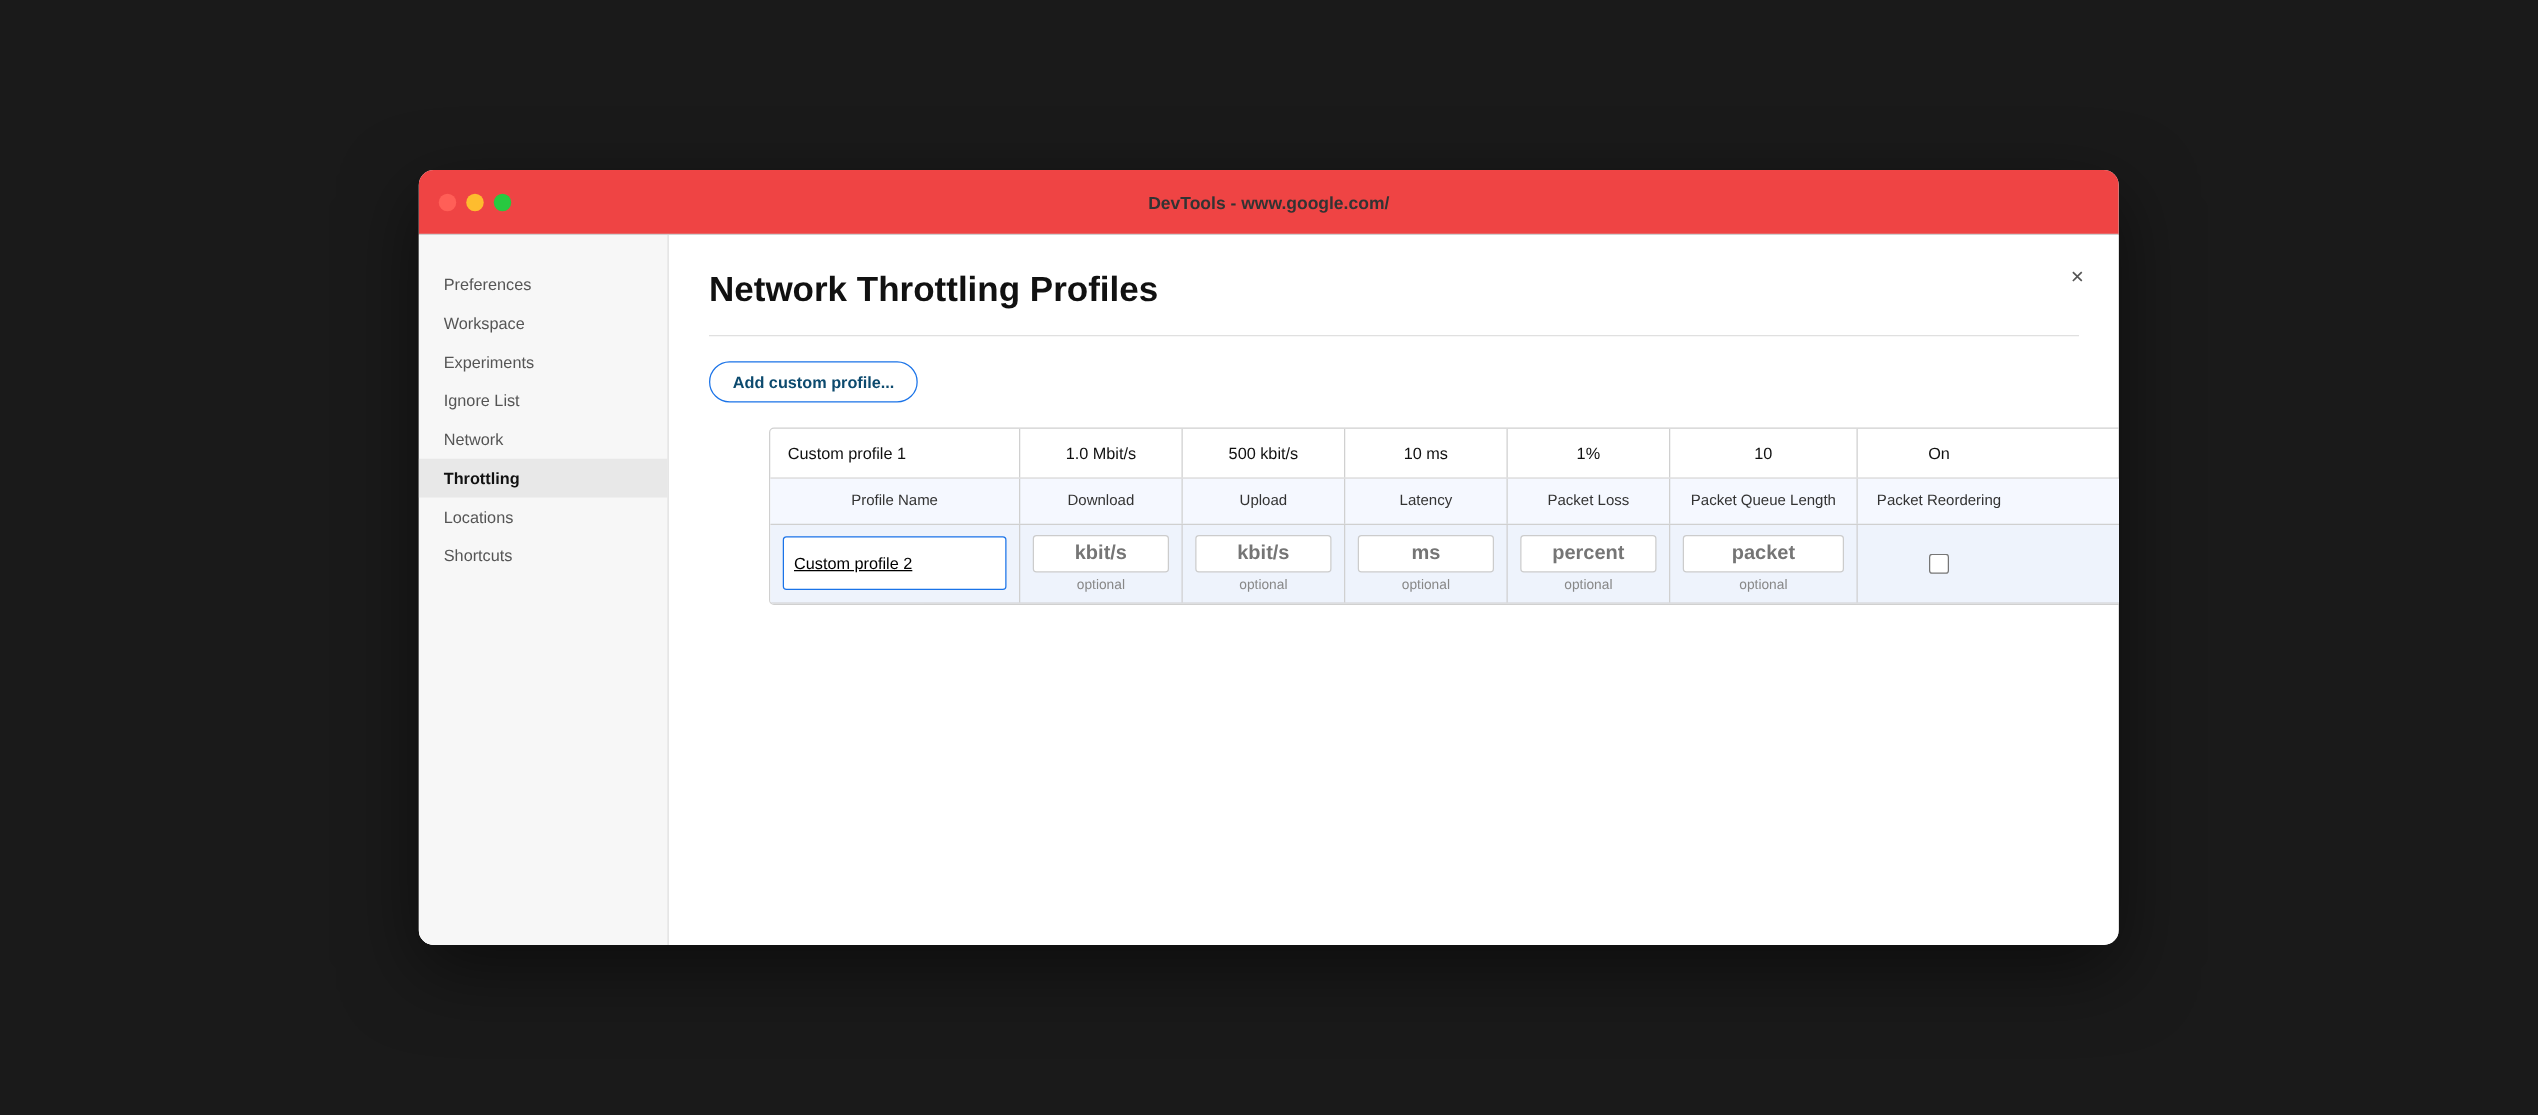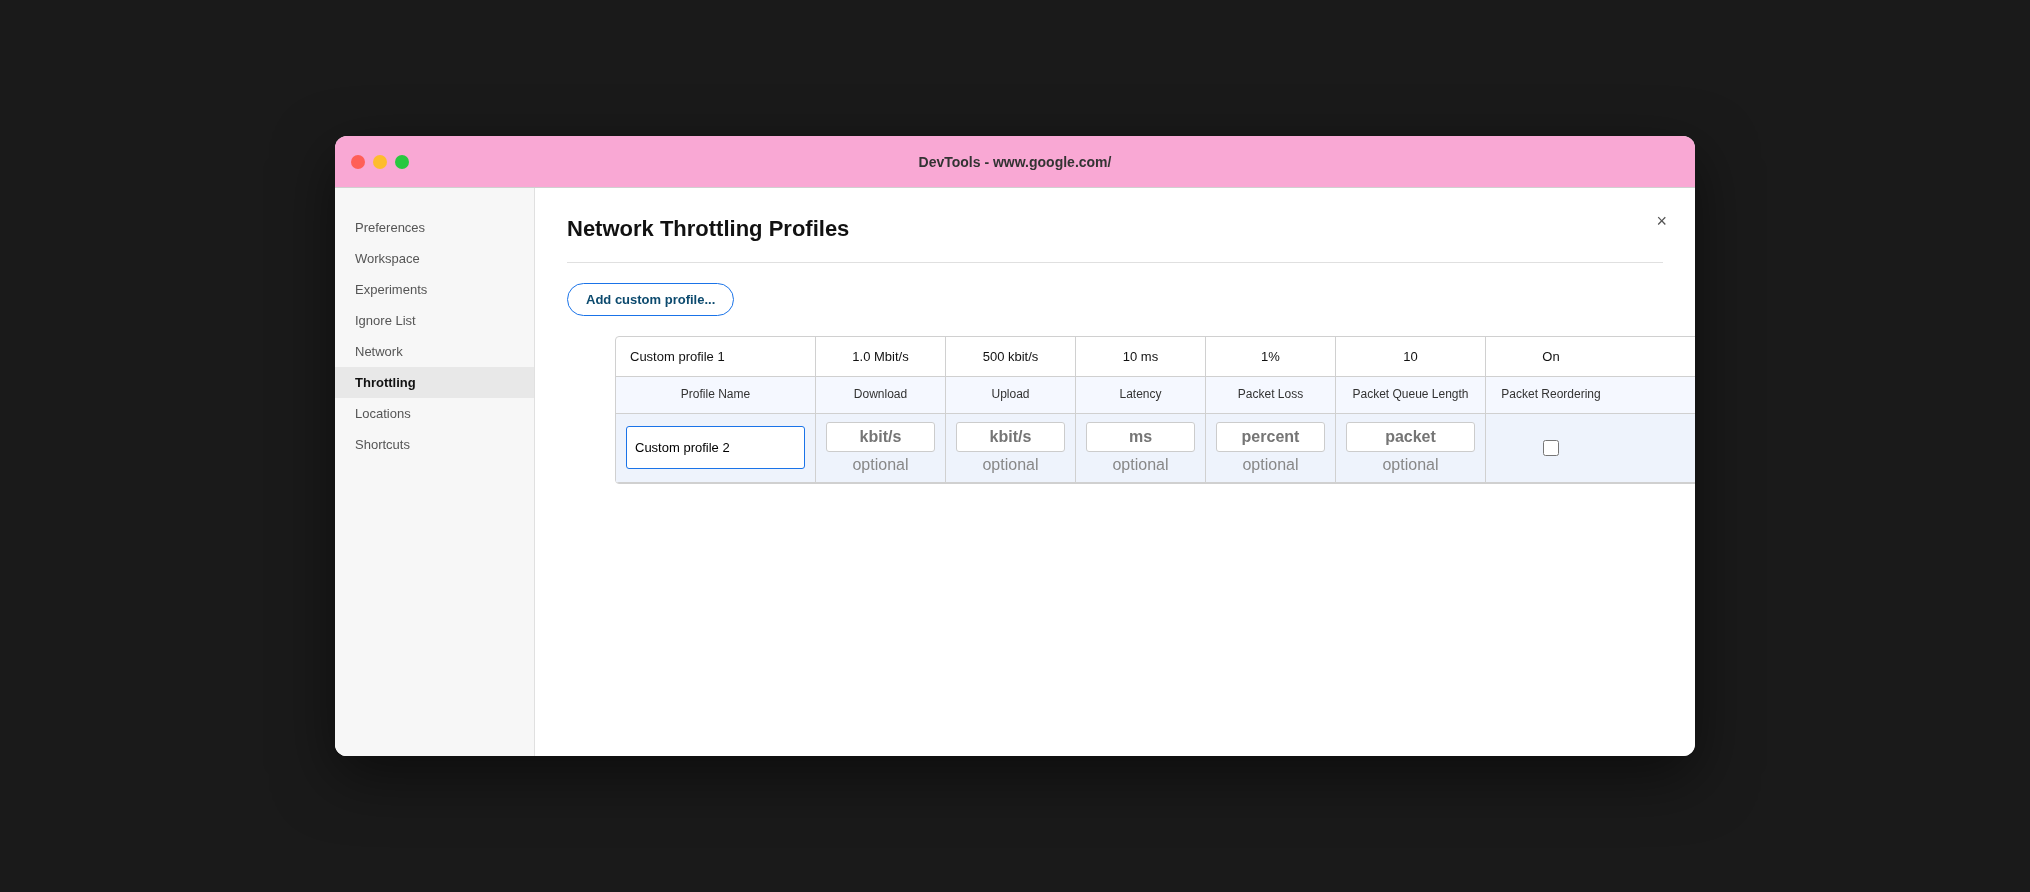--- a/index.html
+++ b/index.html
@@ -18,21 +18,21 @@
       border-radius: 12px;
       width: 1360px;
       min-height: 620px;
       box-shadow: 0 20px 60px rgba(0,0,0,0.5);
       overflow: hidden;
       display: flex;
       flex-direction: column;
     }
 
     .titlebar {
-      background: #f9a8d4;
+      background: #ef4444;
       height: 52px;
       display: flex;
       align-items: center;
       padding: 0 16px;
       border-bottom: 1px solid #d0d0d0;
       position: relative;
       flex-shrink: 0;
     }
 
     .traffic-lights {
@@ -110,21 +110,21 @@
       right: 28px;
       background: none;
       border: none;
       font-size: 18px;
       color: #555;
       cursor: pointer;
       line-height: 1;
     }
 
     .page-title {
-      font-size: 22px;
+      font-size: 28px;
       font-weight: 700;
       color: #111;
       margin-bottom: 20px;
     }
 
     .divider {
       border: none;
       border-top: 1px solid #e0e0e0;
       margin-bottom: 20px;
     }
@@ -218,36 +218,37 @@
       border-right: none;
     }
 
     .profile-input {
       border: 1.5px solid #1a73e8;
       border-radius: 3px;
       padding: 13px 8px;
       font-size: 13px;
       width: 100%;
       outline: none;
+      text-decoration: underline;
     }
 
     .profile-input-secondary {
       border: 1px solid #ccc;
       border-radius: 3px;
       padding: 5px 8px;
       font-size: 16px;
       width: 100%;
       outline: none;
       text-align: center;
       color: #0f766e;
       font-weight: bold;
     }
 
     .placeholder-hint {
-      font-size: 16px;
+      font-size: 11px;
       color: #888;
     }
 
     .actions-row {
       background: #eef3fc;
       padding: 10px 14px;
       display: flex;
       gap: 10px;
       border-top: none;
     }

